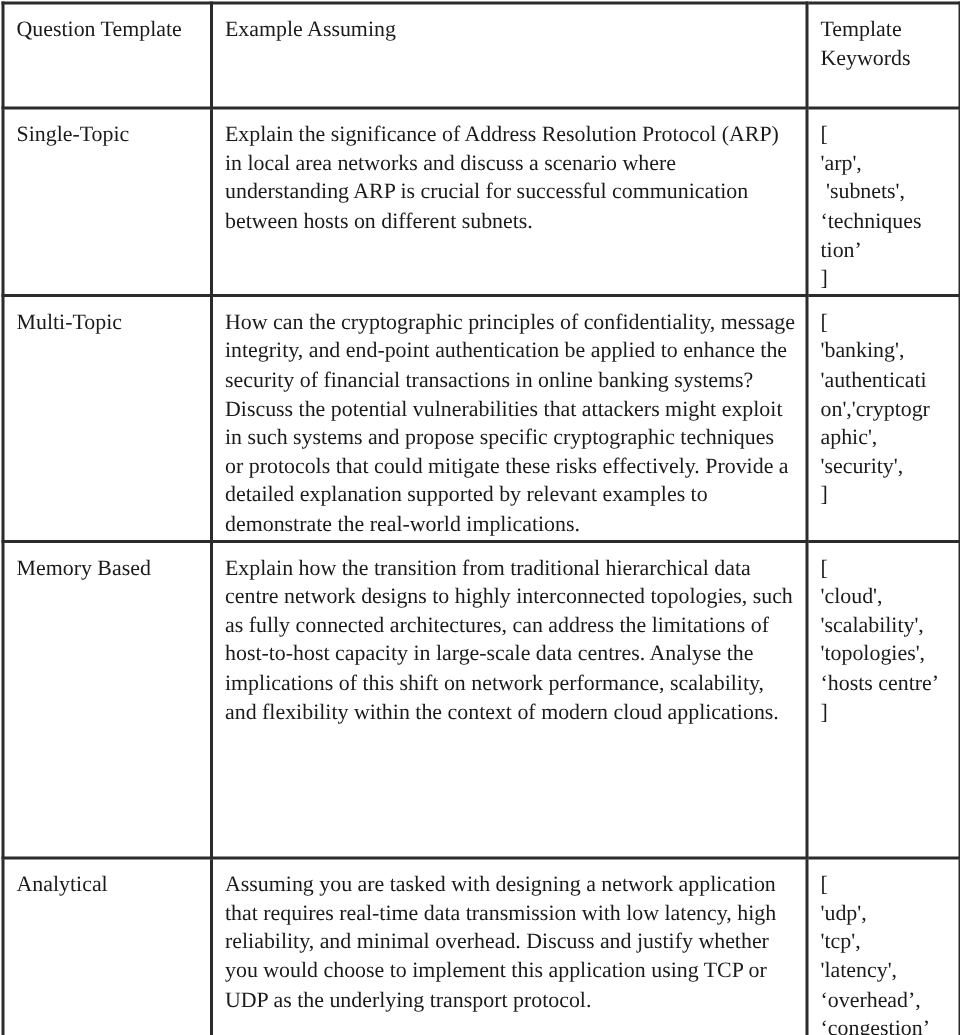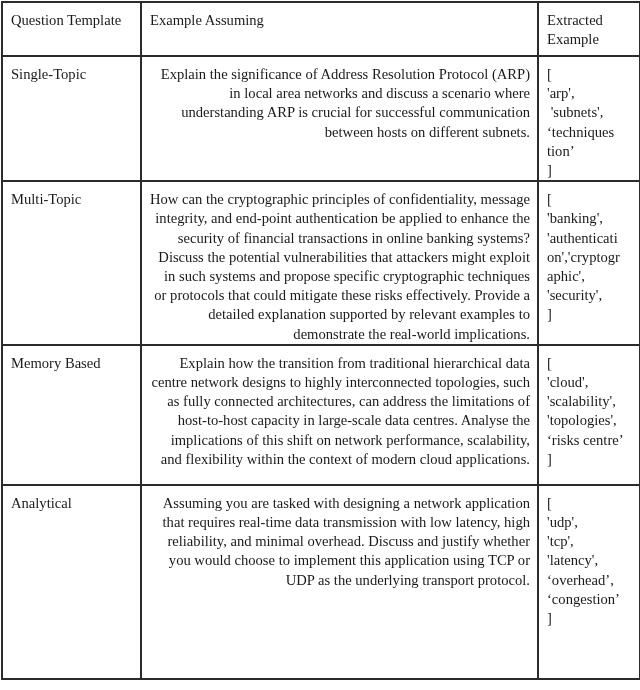--- a/index.html
+++ b/index.html
@@ -29,44 +29,44 @@
       vertical-align: top;
       text-align: left;
       font-weight: normal;
       padding: 8px 7px 0 8px;
       word-wrap: break-word;
       overflow-wrap: anywhere;
     }
     col.c1 { width: 139px; }
     col.c2 { width: 397px; }
     col.c3 { width: 102px; }
-    tr.hdr { height: 54px; }
+    tr.hdr { height: 70px; }
     tr.r1 { height: 92px; }
     tr.r2 { height: 134px; }
-    tr.r3 { height: 140px; }
+    tr.r3 { height: 211px; }
     tr.r4 { height: 194px; }
     td.q { padding-right: 12px; }
     td.kw { padding-left: 6px; padding-right: 2px; }
     .kw-line { display: block; white-space: pre; }
-    .q-text { display: block; text-align: right; }
+    .q-text { display: block; }
   </style>
 </head>
 <body>
 
 <table class="kw-table">
   <colgroup>
     <col class="c1">
       <col class="c2">
       <col class="c3">
   </colgroup>
   <thead>
     <tr class="hdr">
       <th>Question Template</th>
       <th>Example Assuming</th>
-      <th>Extracted Example</th>
+      <th>Template Keywords</th>
     </tr>
   </thead>
   <tbody>
     <tr class="r1">
       <td>Single-Topic</td>
       <td class="q">
         <span class="q-text">Explain the significance of Address Resolution Protocol (ARP) in local area networks and discuss a scenario where understanding ARP is crucial for successful communication between hosts on different subnets.</span>
       </td>
       <td class="kw">
         <span class="kw-line">[</span>
@@ -95,21 +95,21 @@
     <tr class="r3">
       <td>Memory Based</td>
       <td class="q">
         <span class="q-text">Explain how the transition from traditional hierarchical data centre network designs to highly interconnected topologies, such as fully connected architectures, can address the limitations of host-to-host capacity in large-scale data centres. Analyse the implications of this shift on network performance, scalability, and flexibility within the context of modern cloud applications.</span>
       </td>
       <td class="kw">
         <span class="kw-line">[</span>
         <span class="kw-line">'cloud',</span>
         <span class="kw-line">'scalability',</span>
         <span class="kw-line">'topologies',</span>
-        <span class="kw-line">‘risks centre’</span>
+        <span class="kw-line">‘hosts centre’</span>
         <span class="kw-line">]</span>
       </td>
     </tr>
     <tr class="r4">
       <td>Analytical</td>
       <td class="q">
         <span class="q-text">Assuming you are tasked with designing a network application that requires real-time data transmission with low latency, high reliability, and minimal overhead. Discuss and justify whether you would choose to implement this application using TCP or UDP as the underlying transport protocol.</span>
       </td>
       <td class="kw">
         <span class="kw-line">[</span>

